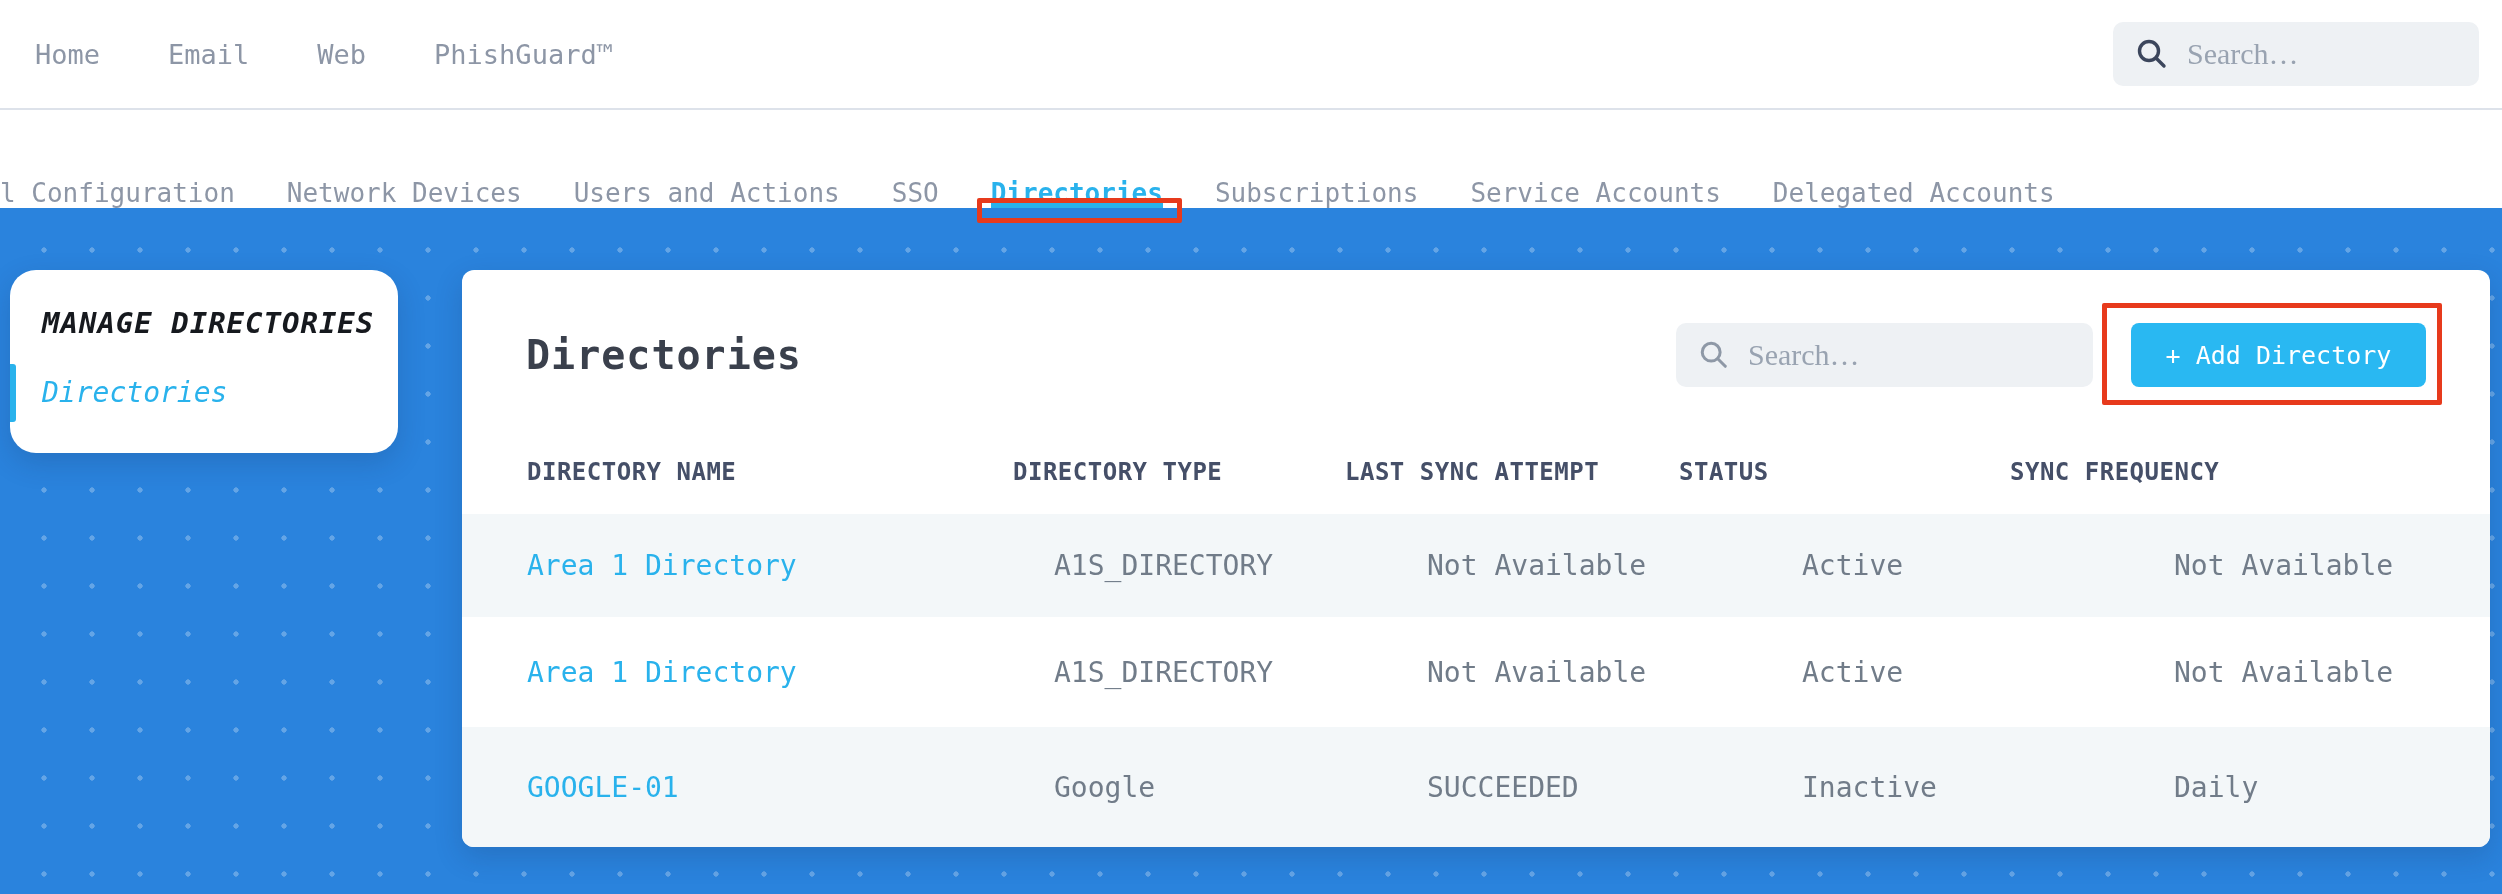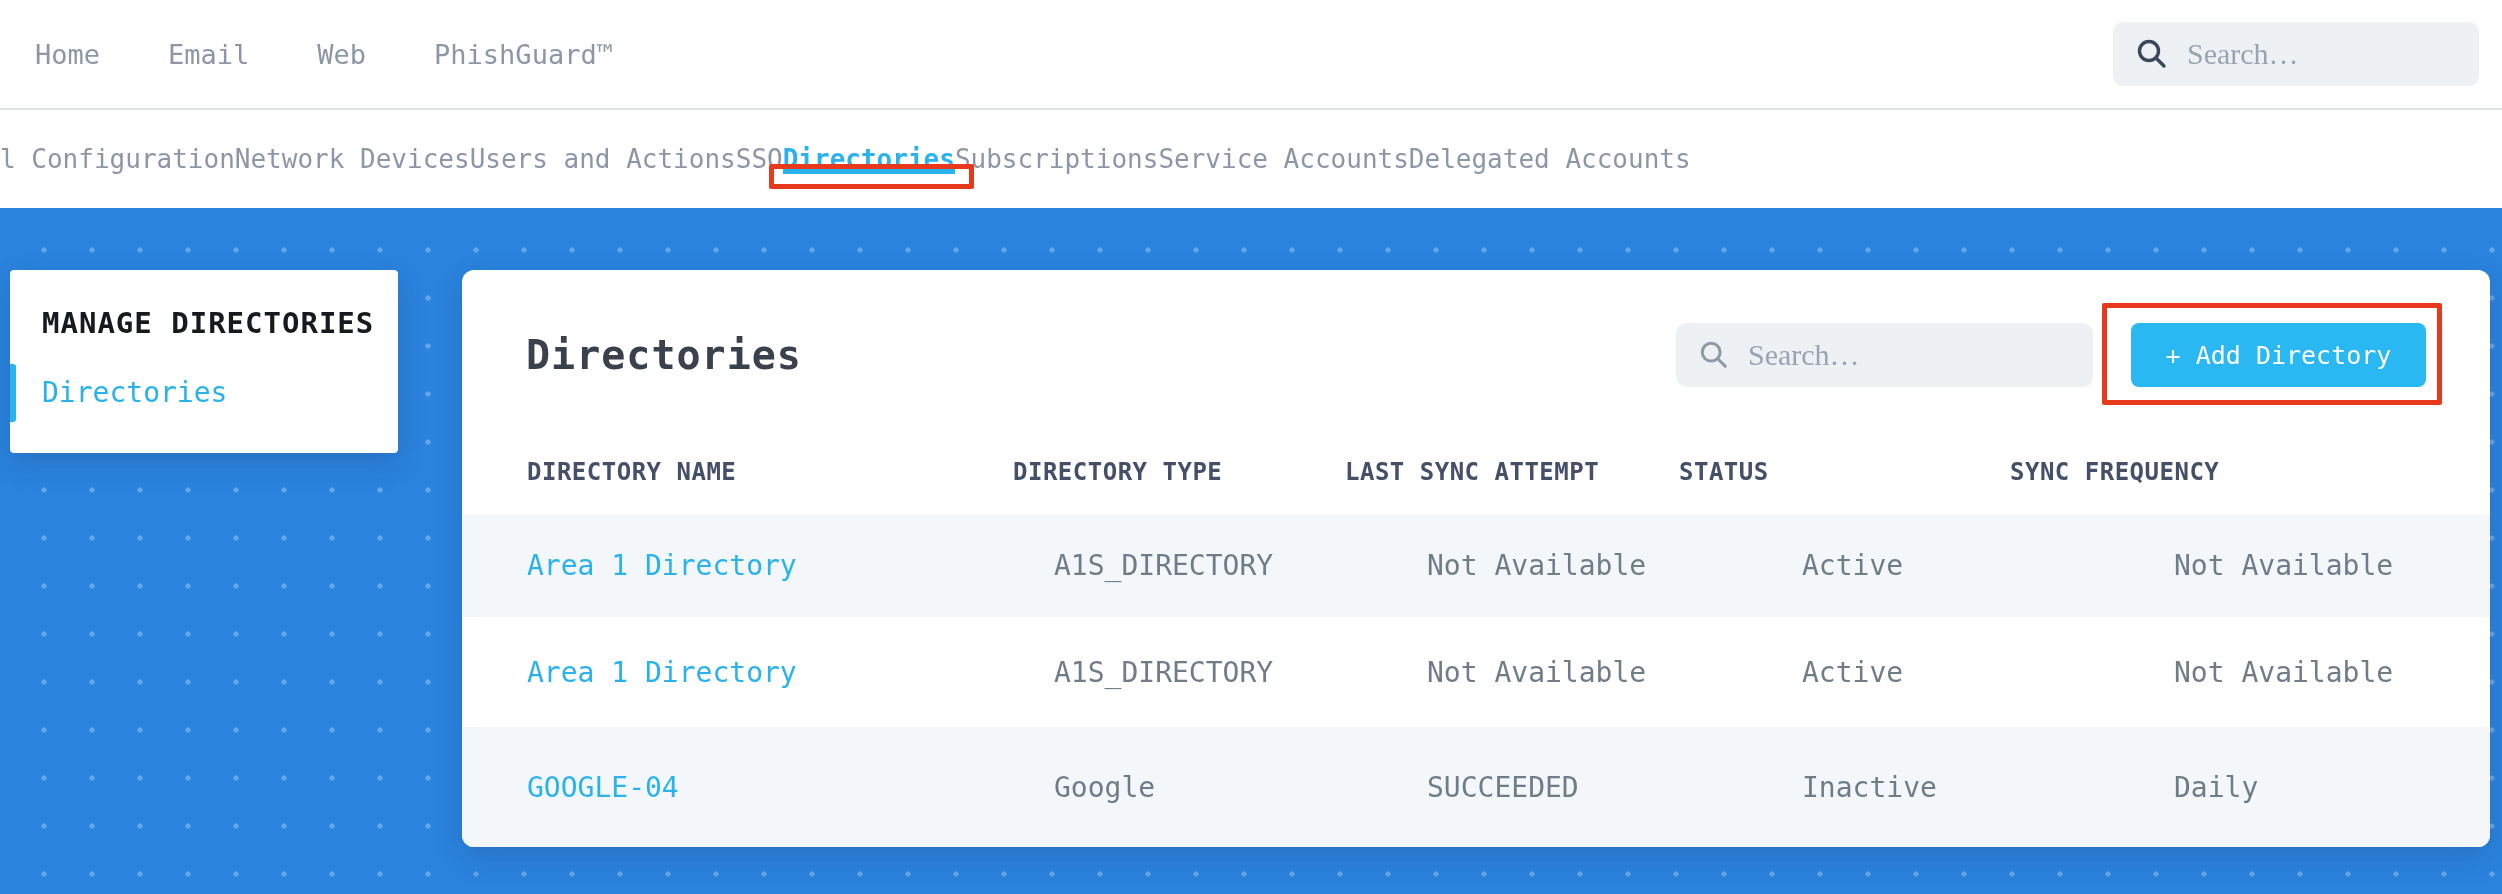--- a/index.html
+++ b/index.html
@@ -23,21 +23,21 @@
   }
   .topsearch svg{flex:0 0 auto;margin-right:16px;}
   .searchfield{
     flex:1;border:none;outline:none;background:transparent;
     font-family:Liberation Serif, serif;font-size:30px;color:#3b414d;min-width:0;
   }
   .searchfield::placeholder{color:#99a3b1;opacity:1;}
   
   .nav2{
     position:relative;z-index:5;height:98px;background:#ffffff;
-    display:flex;align-items:center;padding-left:0;
+    display:flex;align-items:flex-end;gap:52px;padding-left:0;
   }
   .nav2-item{
     display:flex;align-items:center;font-size:26px;color:#8d96a6;
     font-weight:500;text-decoration:none;cursor:pointer;white-space:nowrap;
   }
   .nav2-item.active{position:relative;color:#29b2ec;font-weight:700;}
   .tab-underline{
     position:absolute;left:0;right:0;bottom:0;height:8px;background:#29b2ec;
   }
   .redbox-tab{
@@ -47,23 +47,23 @@
   
   .content{
     position:absolute;left:0;right:0;top:208px;bottom:0;
     background-color:#2a83dd;
     background-image:radial-gradient(circle,rgba(255,255,255,0.27) 2.4px,transparent 2.9px);
     background-size:48px 48px;background-position:20px 18px;
   }
   
   .sidecard{
     position:absolute;left:10px;top:62px;width:388px;height:183px;
-    background:#ffffff;border-radius:4px;
+    background:#ffffff;border-radius:26px;
     box-shadow:0 10px 28px rgba(20,40,80,0.18);
-    padding:36px 0 0 32px;box-sizing:border-box;
+    padding:36px 0 0 32px;box-sizing:border-box;font-style:italic;
   }
   .sidecard-title{font-size:29px;font-weight:700;color:#16191e;letter-spacing:1px;white-space:nowrap;}
   .side-item{position:relative;margin-top:36px;}
   .side-indicator{
     position:absolute;left:-32px;top:-12px;width:6px;height:58px;
     background:#29b2ec;border-radius:0 3px 3px 0;
   }
   .side-link{font-size:28px;color:#29b2ec;font-weight:500;text-decoration:none;cursor:pointer;}
   
   .maincard{
@@ -195,21 +195,21 @@
       <div class="tgrid trow r2">
         <div class="td name">Area 1 Directory</div>
         <div class="td">A1S_DIRECTORY</div>
         <div class="td">Not Available</div>
         <div class="td">Active</div>
         <div class="td">Not Available</div>
         <div class="td actions"></div>
       </div>
 
       <div class="tgrid trow r3 alt">
-        <div class="td name">GOOGLE-04</div>
+        <div class="td name">GOOGLE-01</div>
         <div class="td">Google</div>
         <div class="td">SUCCEEDED</div>
         <div class="td">Inactive</div>
         <div class="td">Daily</div>
         <div class="td actions">•••</div>
       </div>
 
     </main>
   </section>
 </div>

